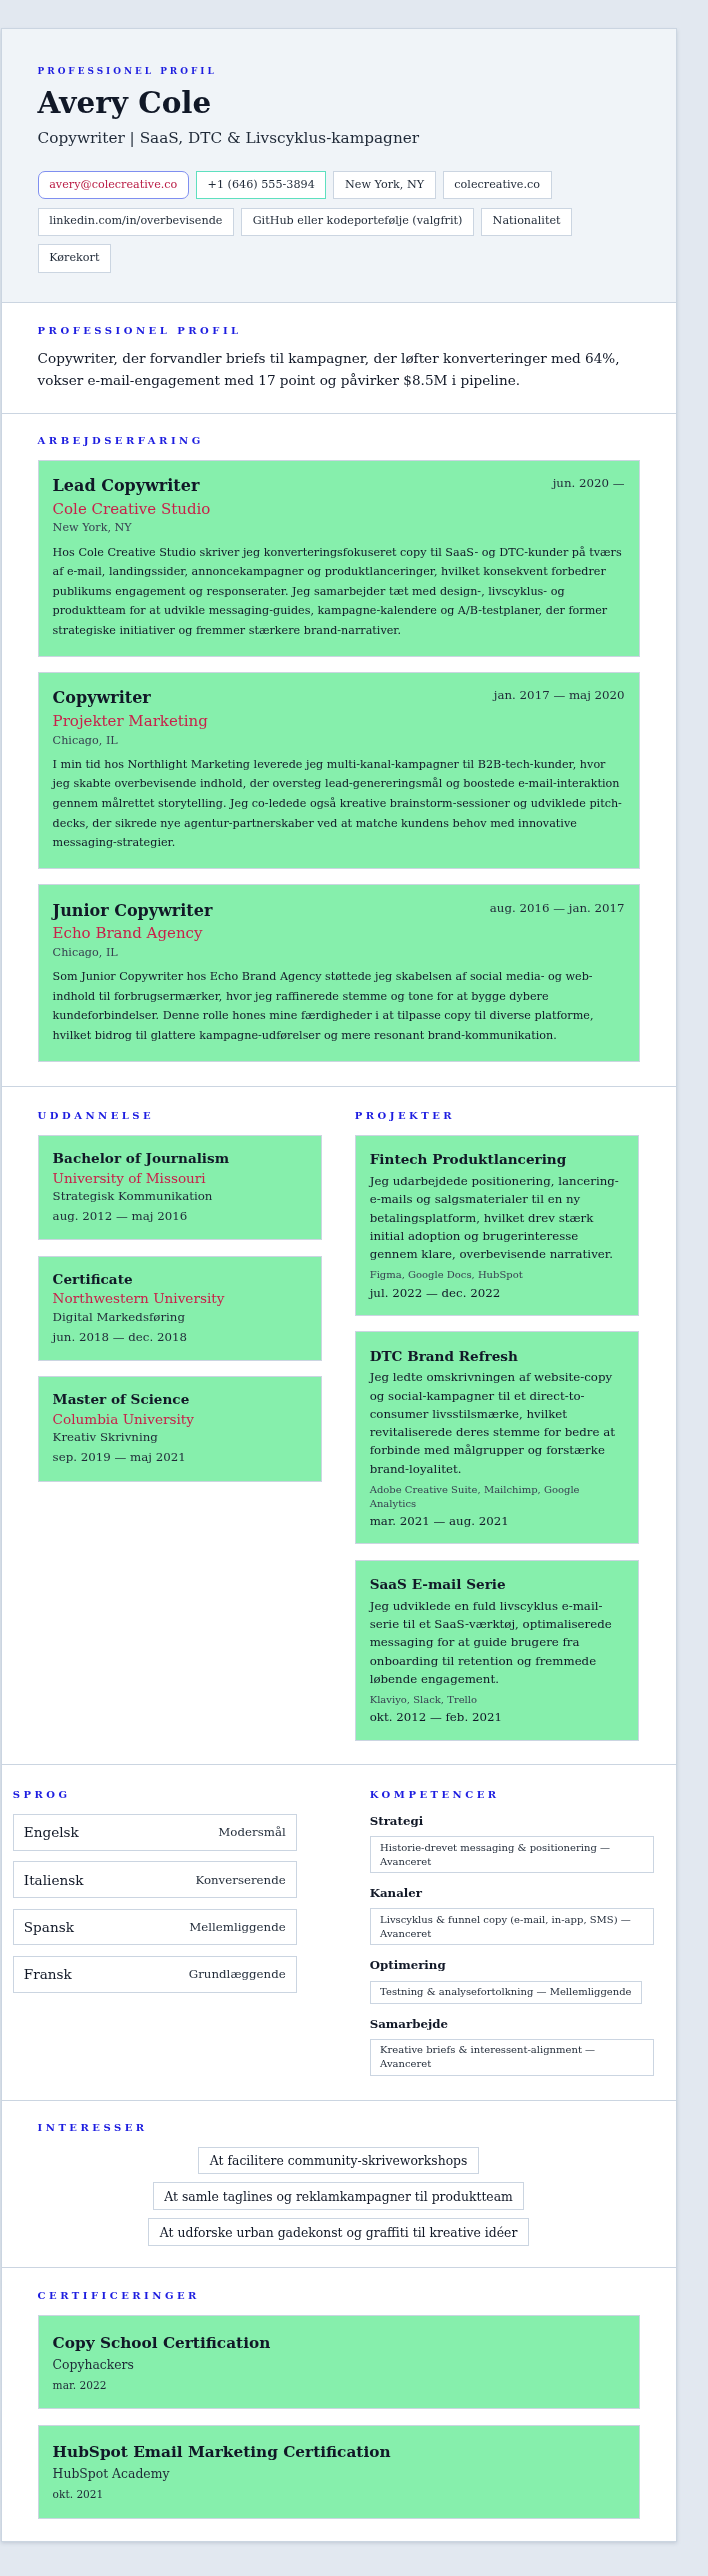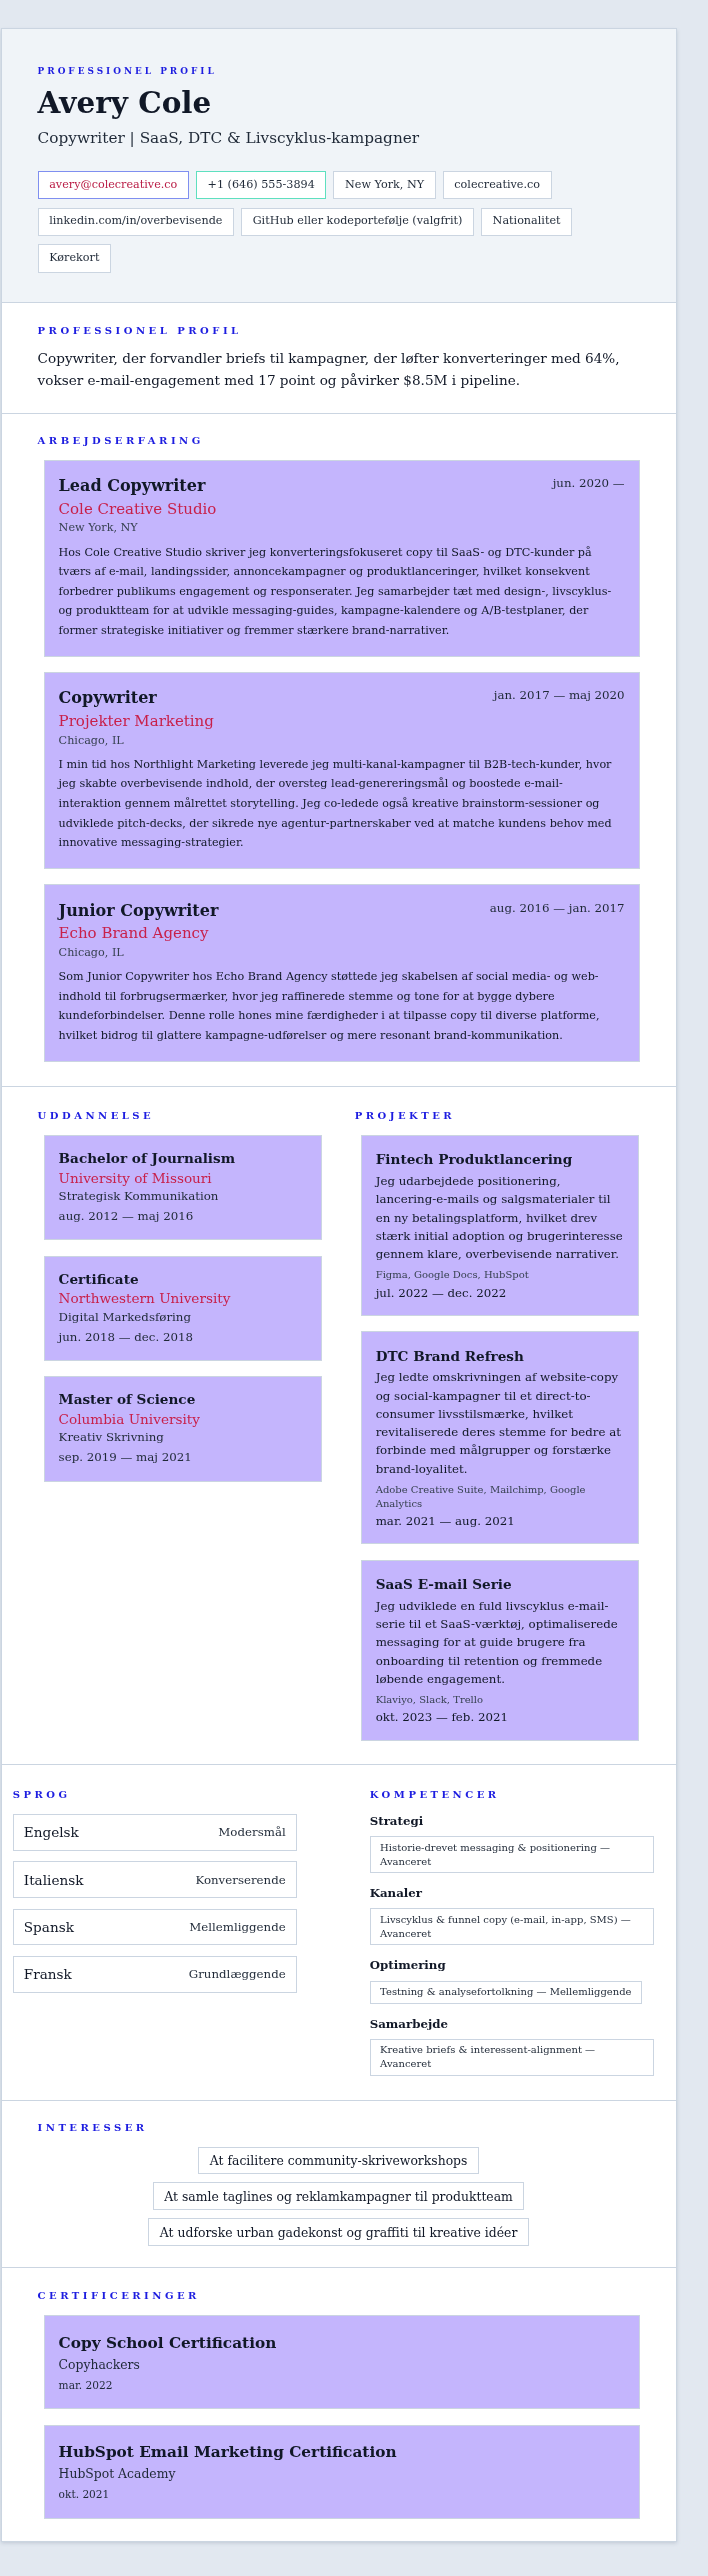--- a/index.html
+++ b/index.html
@@ -40,30 +40,29 @@
   .headline { font-size: 15.3px; color: #1f2937; margin-bottom: 23.6px; }
   .chips { display: flex; flex-wrap: wrap; gap: 8.3px 7px; }
   .chip {
     background: #ffffff;
     border: 1.2px solid #cbd5e1;
     padding: 5.9px 10.6px;
     font-size: 11.2px;
     color: #1f2937;
     line-height: 1.3;
   }
-  .chip.email { border-color: #7f8ff0; color: #b91c45; }
+  .chip.email { border-color: #7f8ff0; color: #b91c45; border-radius: 7px; }
   .chip.phone { border-color: #5ee0bf; }
   .summary-text { font-size: 13.6px; line-height: 1.6; color: #111827; }
 
   .card {
     border: 1.2px solid #cbd5e1;
-    background: #c4b5fd;
+    background: #86efac;
     padding: 15.3px 14px 15.3px 14px;
     margin-bottom: 15.3px;
-    margin-left: 6px;
   }
   .card:last-child { margin-bottom: 0; }
   .job-head { display: flex; justify-content: space-between; align-items: flex-start; }
   .job-title { font-size: 16px; font-weight: bold; }
   .job-dates { font-size: 11.8px; color: #1f2937; }
   .company { color: #c8204a; font-size: 15px; margin-top: 4.7px; }
   .location { font-size: 11.2px; color: #374151; margin-top: 3.5px; }
   .job-desc { font-size: 11.2px; line-height: 1.75; margin-top: 8.3px; color: #111827; }
 
   .two-col { display: flex; padding: 0; border-bottom: 0.6px solid #cbd5e1; }
@@ -218,21 +217,21 @@
         <div class="proj-title">DTC Brand Refresh</div>
         <p class="proj-desc">Jeg ledte omskrivningen af website-copy og social-kampagner til et direct-to-consumer livsstilsmærke, hvilket revitaliserede deres stemme for bedre at forbinde med målgrupper og forstærke brand-loyalitet.</p>
         <div class="proj-tools">Adobe Creative Suite, Mailchimp, Google Analytics</div>
         <div class="proj-dates">mar. 2021 — aug. 2021</div>
       </div>
 
       <div class="card">
         <div class="proj-title">SaaS E-mail Serie</div>
         <p class="proj-desc">Jeg udviklede en fuld livscyklus e-mail-serie til et SaaS-værktøj, optimaliserede messaging for at guide brugere fra onboarding til retention og fremmede løbende engagement.</p>
         <div class="proj-tools">Klaviyo, Slack, Trello</div>
-        <div class="proj-dates">okt. 2023 — feb. 2021</div>
+        <div class="proj-dates">okt. 2012 — feb. 2021</div>
       </div>
     </section>
   </div>
 
   <div class="two-col">
     <section class="col right">
       <h2 class="section-title">Sprog</h2>
 
       <div class="lang-item">
         <span class="lang-name">Engelsk</span>

